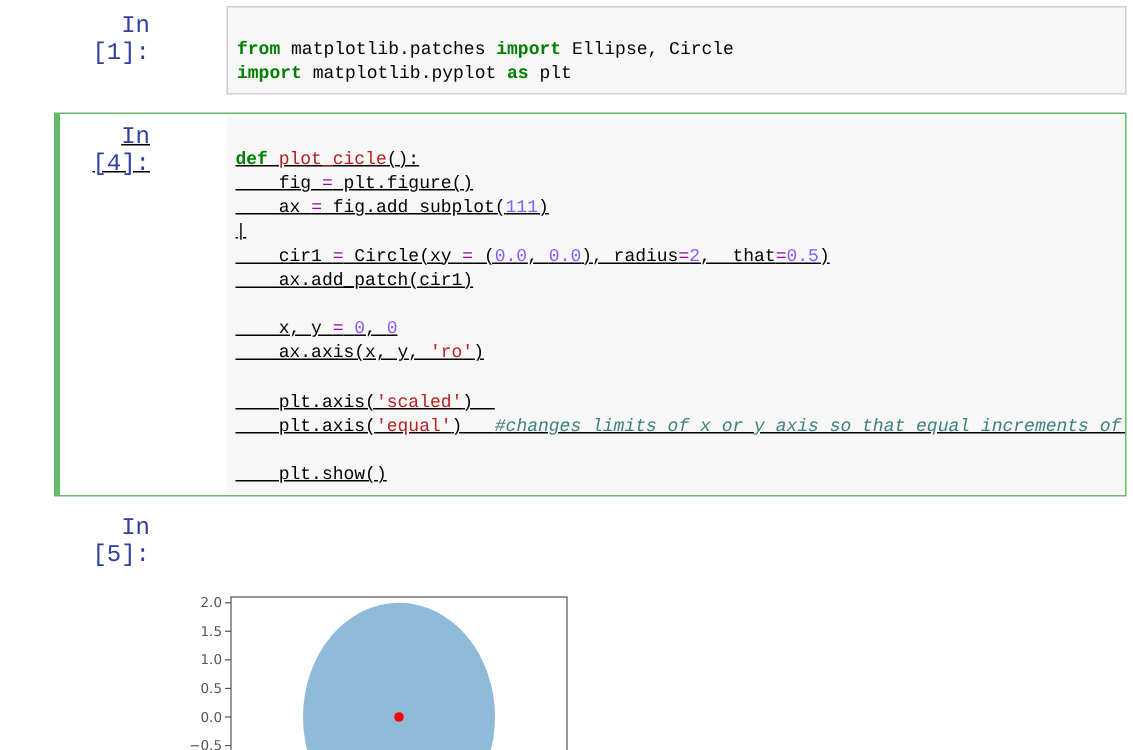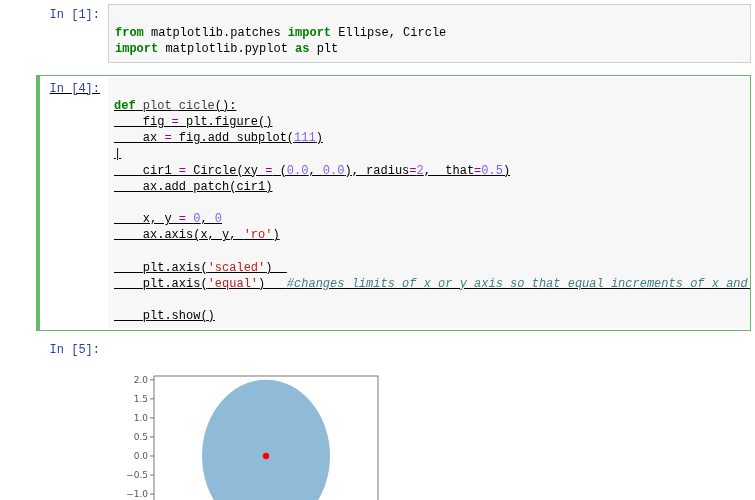--- a/index.html
+++ b/index.html
@@ -23,43 +23,44 @@
     border-right: 1px solid #66bb6a;
     border-bottom: 1px solid #66bb6a;
     text-decoration: underline;
   }
   .prompt {
     width: 108px;
     min-width: 108px;
     text-align: right;
     padding: 4px 8px 0 0;
     font-family: "Courier New", monospace;
-    font-size: 12px;
+    font-size: 16px;
     color: #303F9F;
   }
   .prompt-in { color: #303F9F; }
   .input-area {
     flex: 1;
     background: #f7f7f7;
     padding: 4px 6px;
     font-family: "Courier New", monospace;
     font-size: 12px;
     line-height: 1.35;
     border-left: 1px solid #cfcfcf;
     white-space: pre;
     overflow: hidden;
+    margin-left: 43px;
   }
   .input-area.no-left-border { border-left: none; }
   .output-area {
     flex: 1;
     padding: 5px 6px 5px 6px;
     background: #fff;
   }
   .kw { color: #008000; font-weight: bold; }
-  .fn { color: #404040; }
+  .fn { color: #b91c1c; }
   .num { color: #8b5cf6; }
   .str { color: #BA2121; text-align: right; }
   .op { color: #a000a0; }
   .cm { color: #408080; font-style: italic; }
   svg.plot { display: block; }
   .tick-text { font-family: "DejaVu Sans", Arial, sans-serif; font-size: 9px; fill: #555; }
 </style>
 </head>
 <body>
 

